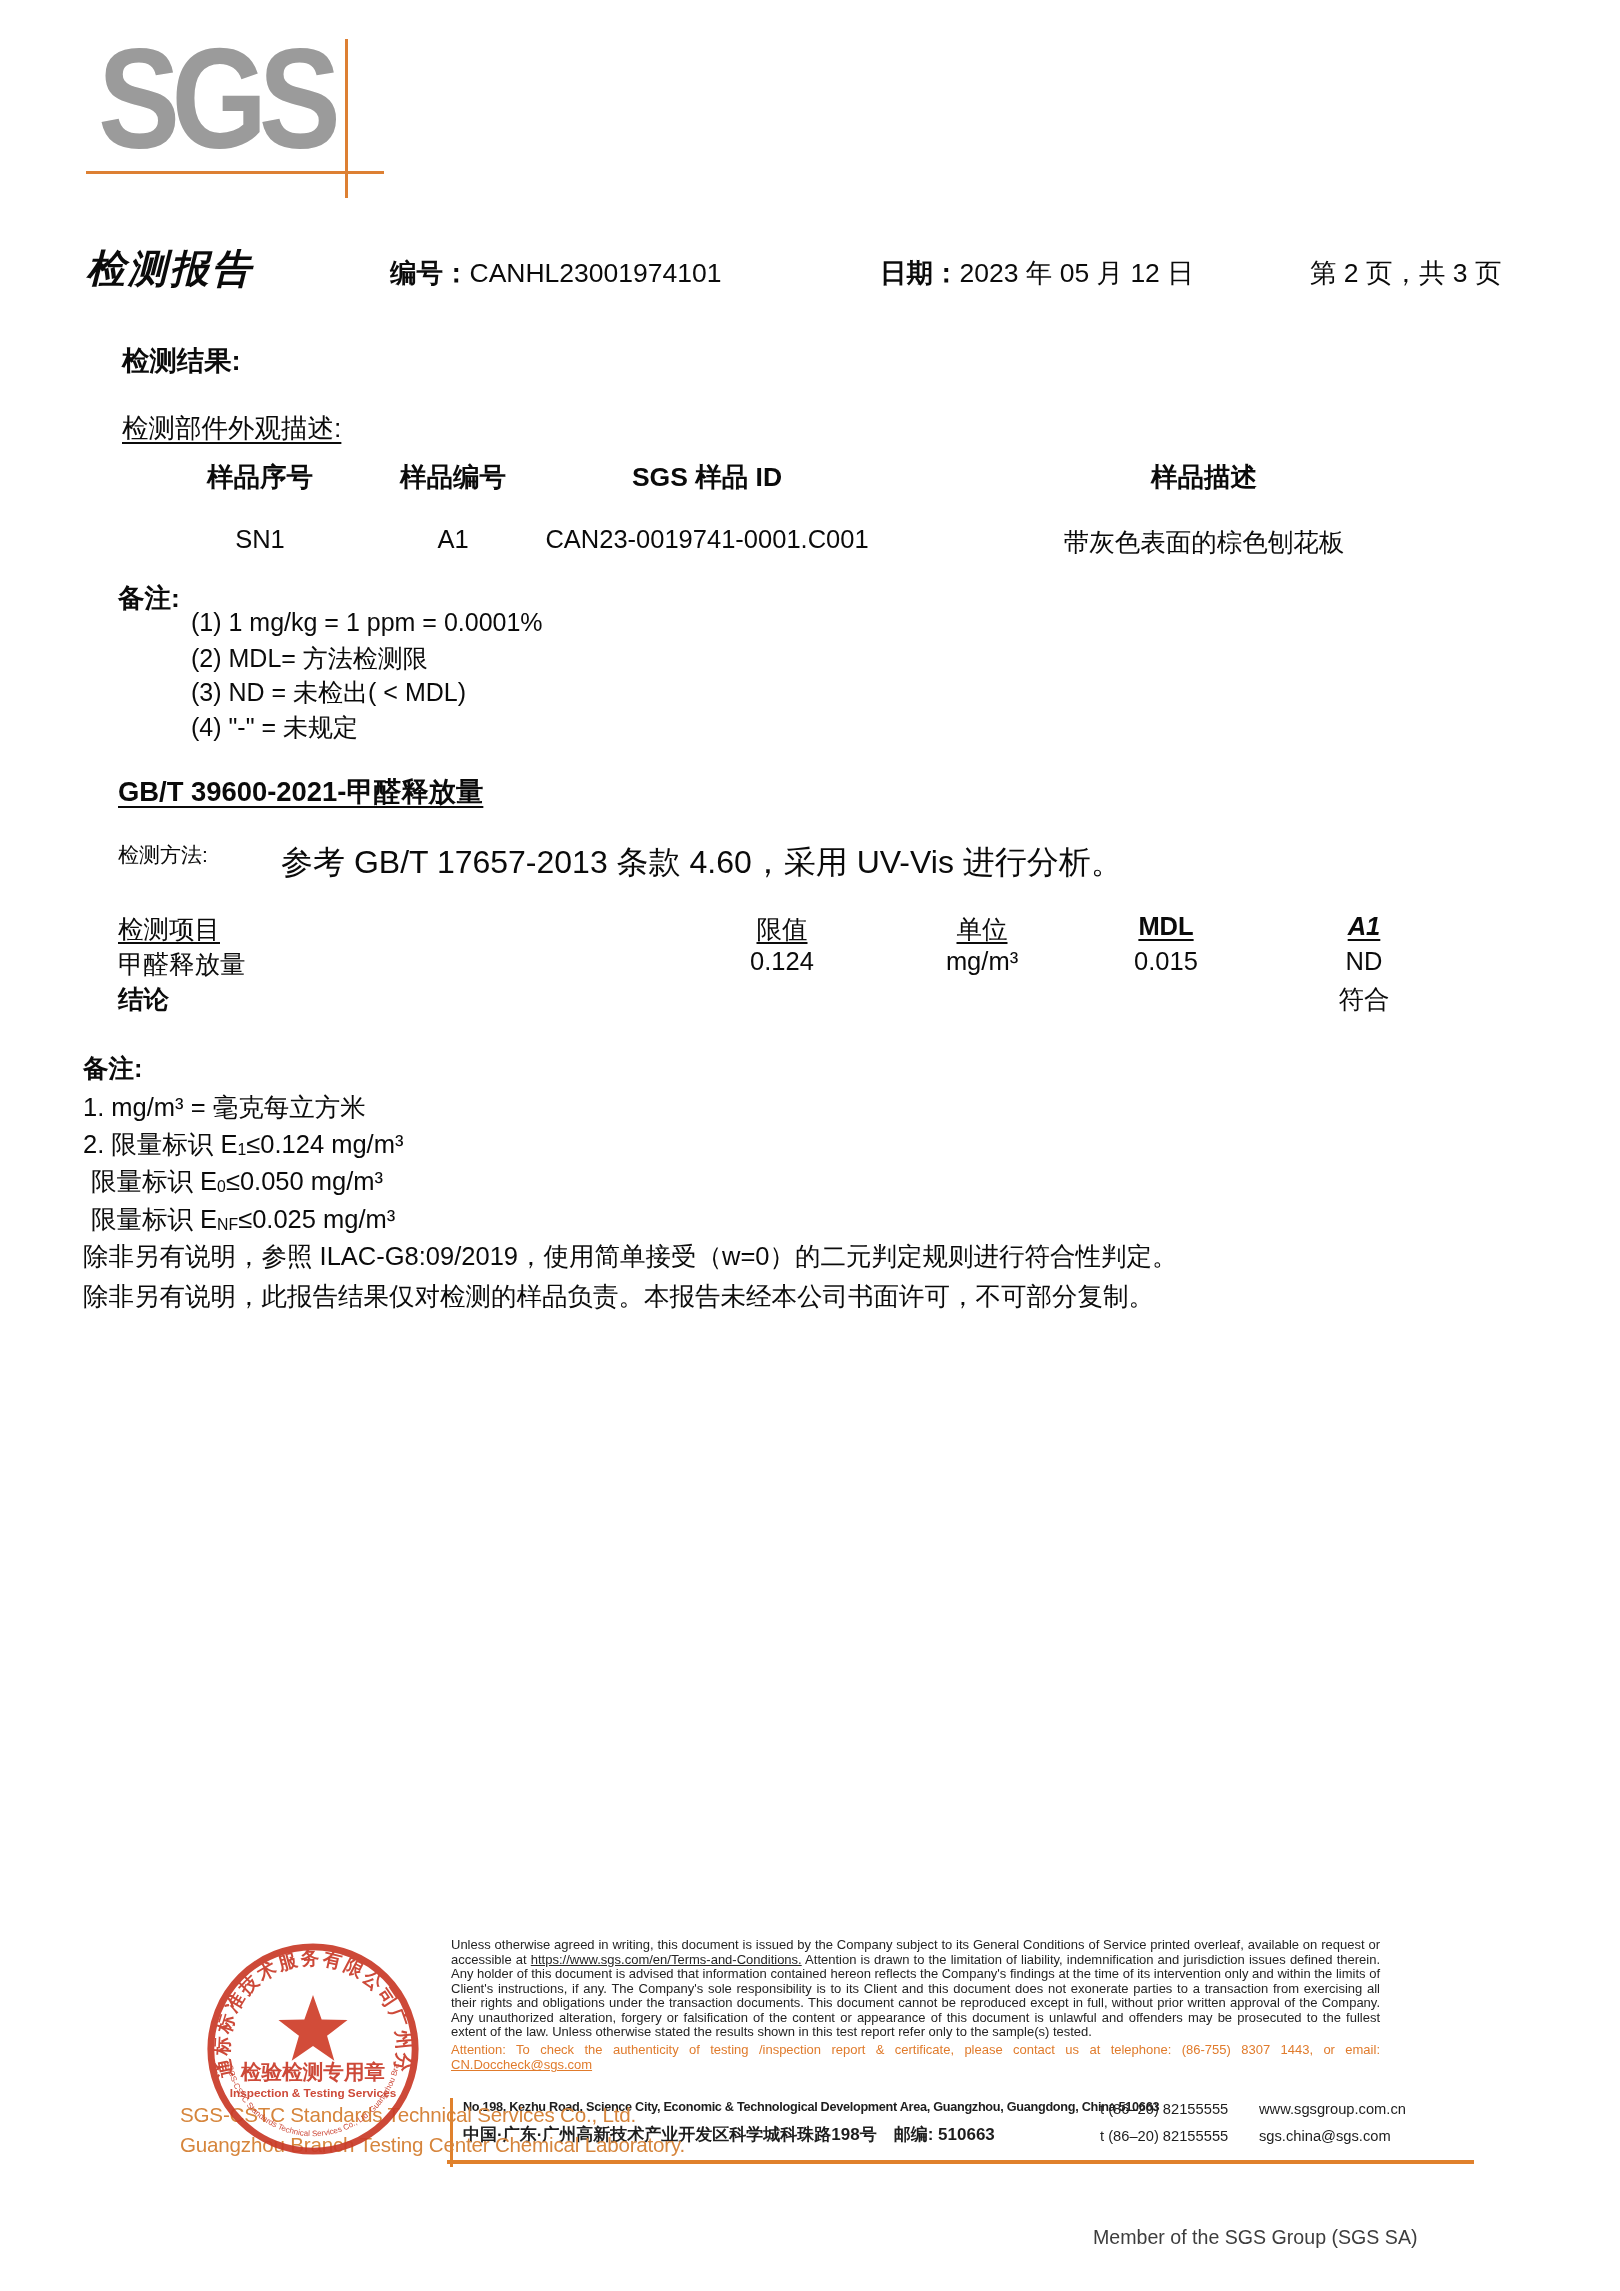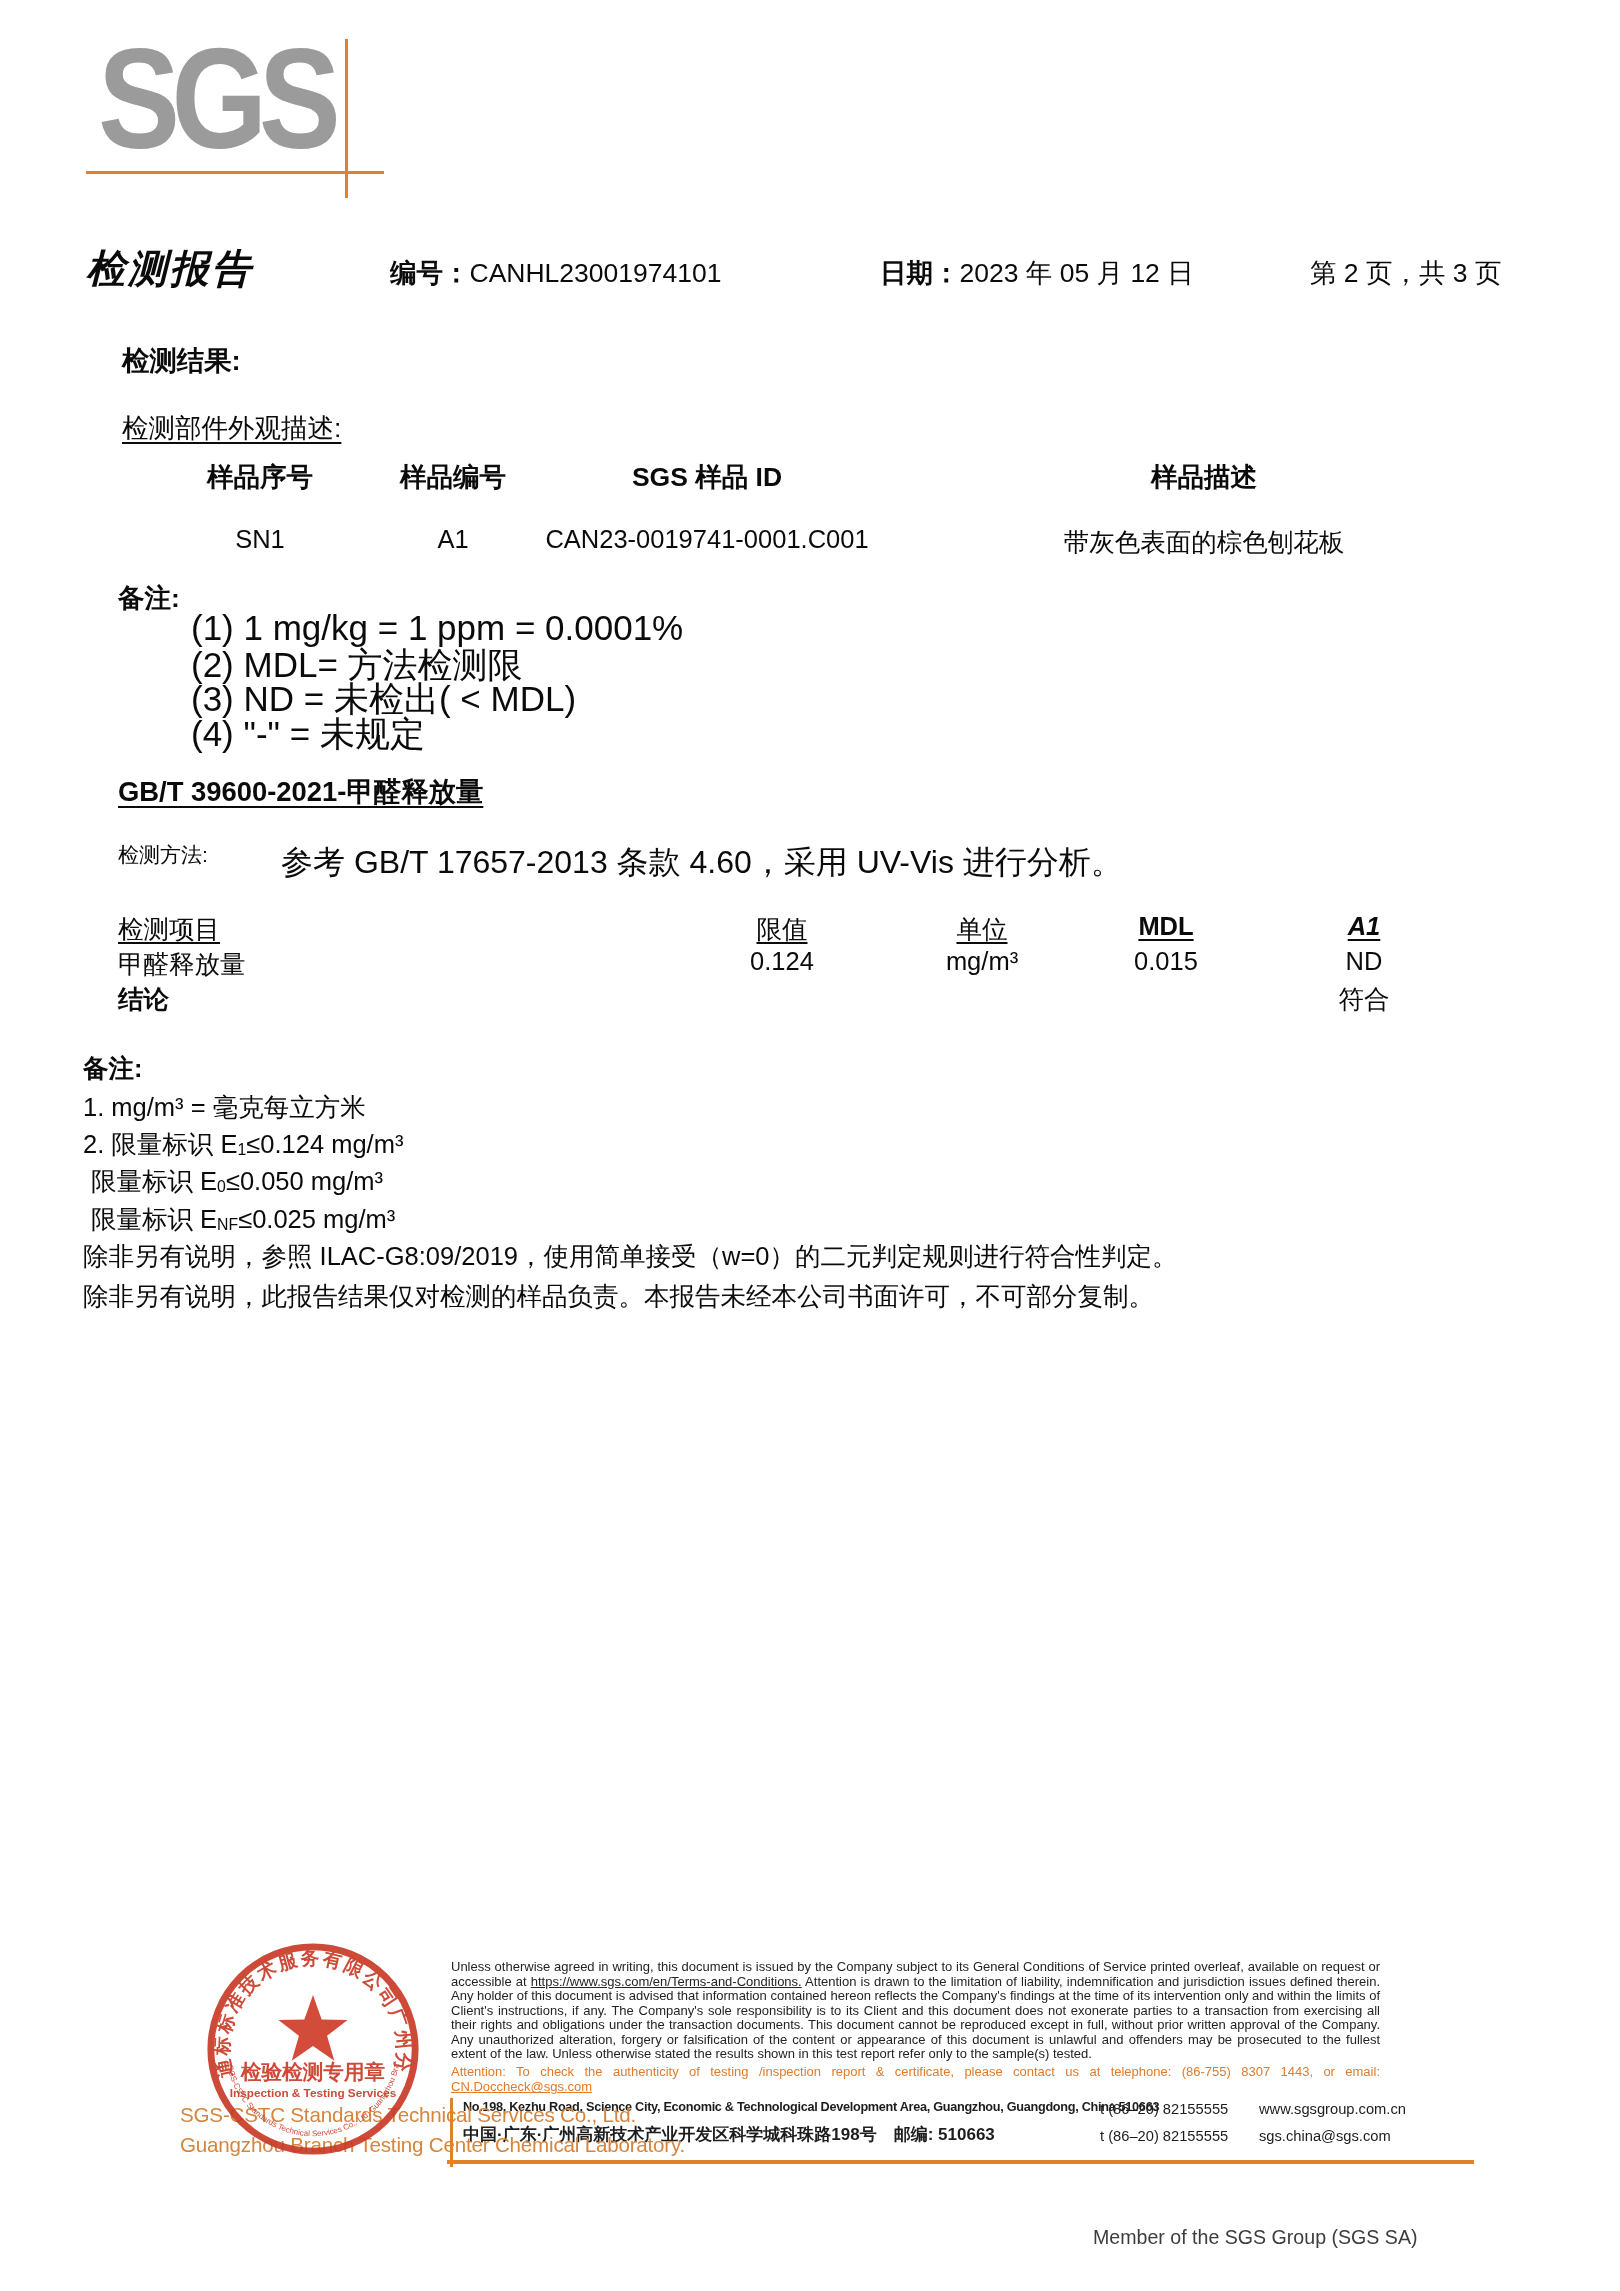--- a/index.html
+++ b/index.html
@@ -35,21 +35,21 @@
   .results-heading{left:122px;top:343px;font-size:27.4px;font-weight:bold;}
   .appearance-heading{left:122px;top:410px;font-size:26.5px;text-decoration:underline;text-underline-offset:4.9px;}
 
   
   .st-h{top:459px;font-size:26.5px;font-weight:bold;}
   .st-v{top:525px;font-size:25.5px;}
   .sc1{left:260px;} .sc2{left:453px;} .sc3{left:707px;text-align:center;} .sc4{left:1204px;}
 
   
   .rt-head{left:118px;top:580px;font-size:26.5px;font-weight:bold;}
-  .rt-item{left:191px;font-size:35px;}
+  .rt-item{left:191px;font-size:25px;}
 
   
   .sec-title{left:118px;top:774px;font-size:27.4px;font-weight:bold;text-decoration:underline;text-underline-offset:4.9px;}
   .method-label{left:118px;top:841px;font-size:21px;}
   .method-text{left:281px;top:841px;font-size:32px;}
 
   
   .res{font-size:25.5px;}
   .row-h{top:912px;} .row-v{top:947px;} .row-c{top:982px;}
   .rc-item{left:118px;} .rc-limit{left:782px;} .rc-unit{left:982px;}
@@ -60,21 +60,21 @@
   .rb-ind{left:91px;}
 
   
   .stmt{left:83px;font-size:25.5px;}
 
   
   .stamp{left:202px;top:1938px;width:222px;height:222px;z-index:3;opacity:.92;}
   .company-line{left:180px;font-size:20.6px;color:#d6853c;letter-spacing:-0.2px;z-index:1;}
 
   
-  .legal-wrap{left:451px;top:1938px;width:929px;white-space:normal;margin-top:22px;}
+  .legal-wrap{left:451px;top:1938px;width:929px;white-space:normal;}
   .legal{font-size:13px;line-height:14.5px;text-align:justify;color:#242424;margin:0;}
   .legal-link{text-decoration:underline;}
   .attention{font-size:13px;line-height:15px;color:#e07b2c;font-weight:normal;margin:2.9px 0 0 0;text-align:justify;}
   .attention .legal-link{color:#e07b2c;}
 
   
   .addr-vline{left:450px;top:2098px;width:2.9px;height:69px;background:#e0812c;}
   .addr-en{left:463px;top:2100px;font-size:12.7px;font-weight:bold;letter-spacing:-0.3px;color:#1d1d1d;}
   .addr-cn{left:463px;top:2123px;font-size:17px;font-weight:bold;color:#1d1d1d;}
   .tel1{left:1100px;top:2101px;font-size:14.7px;color:#1d1d1d;}

